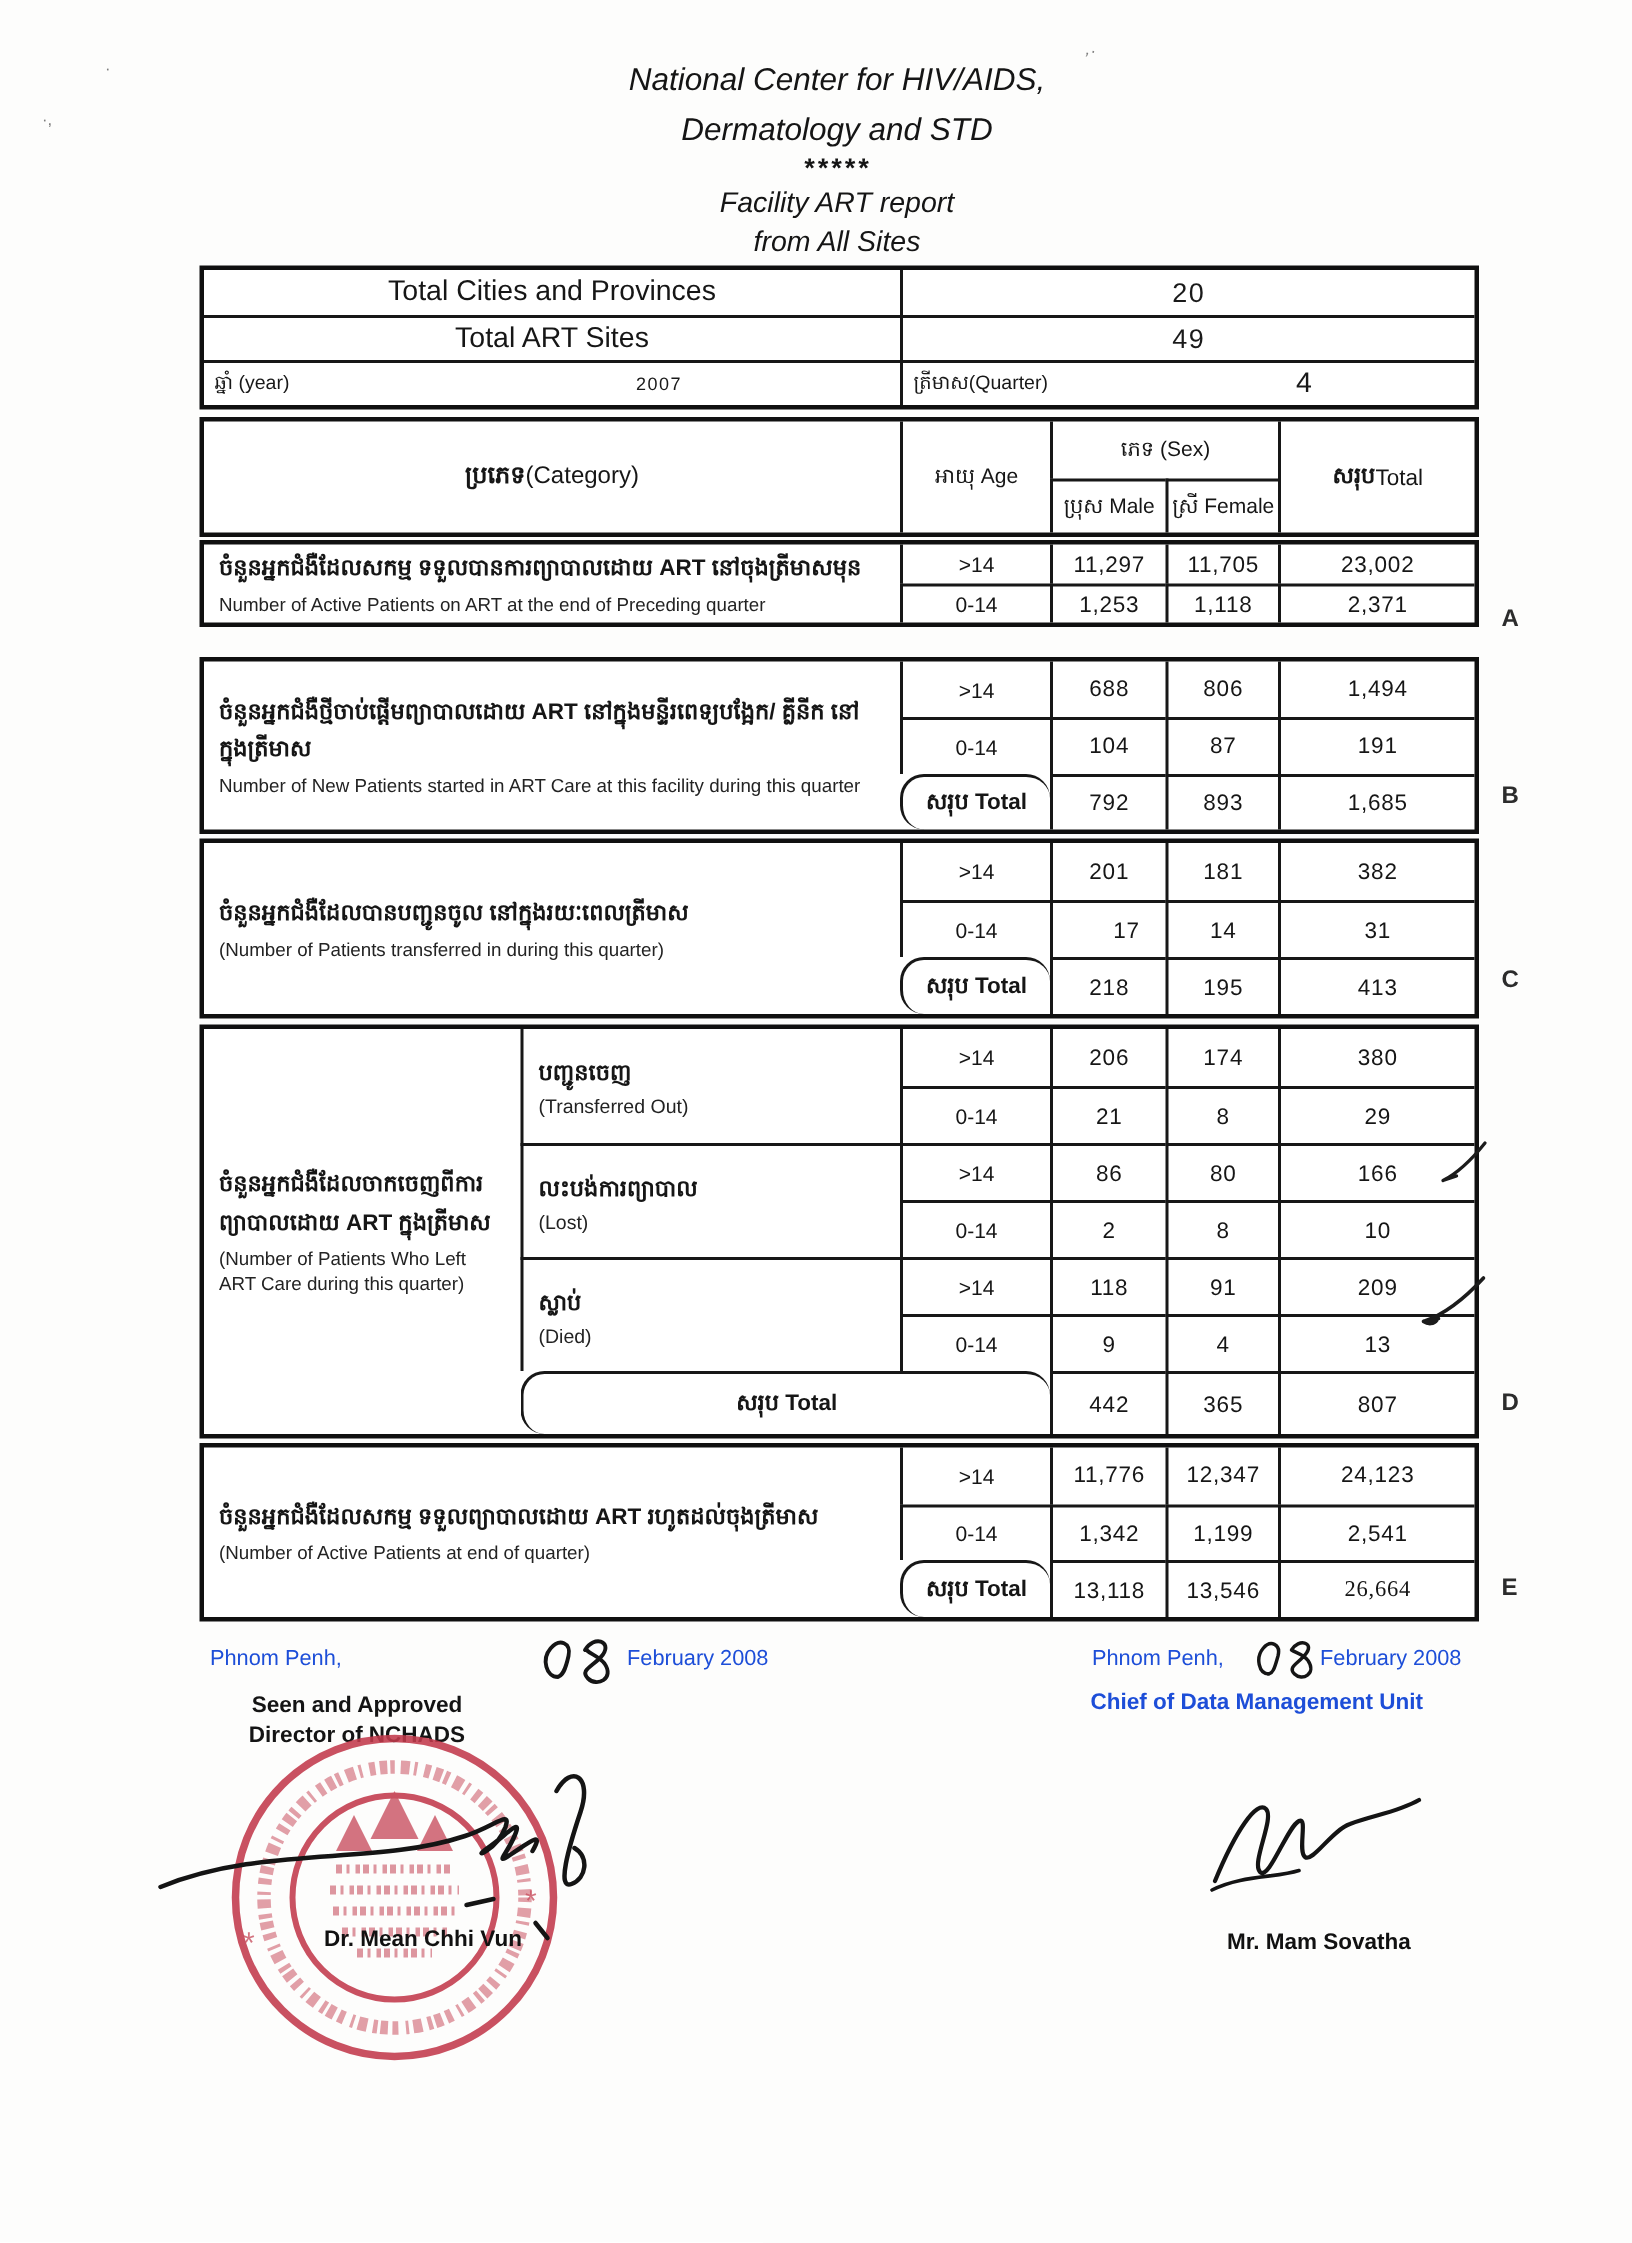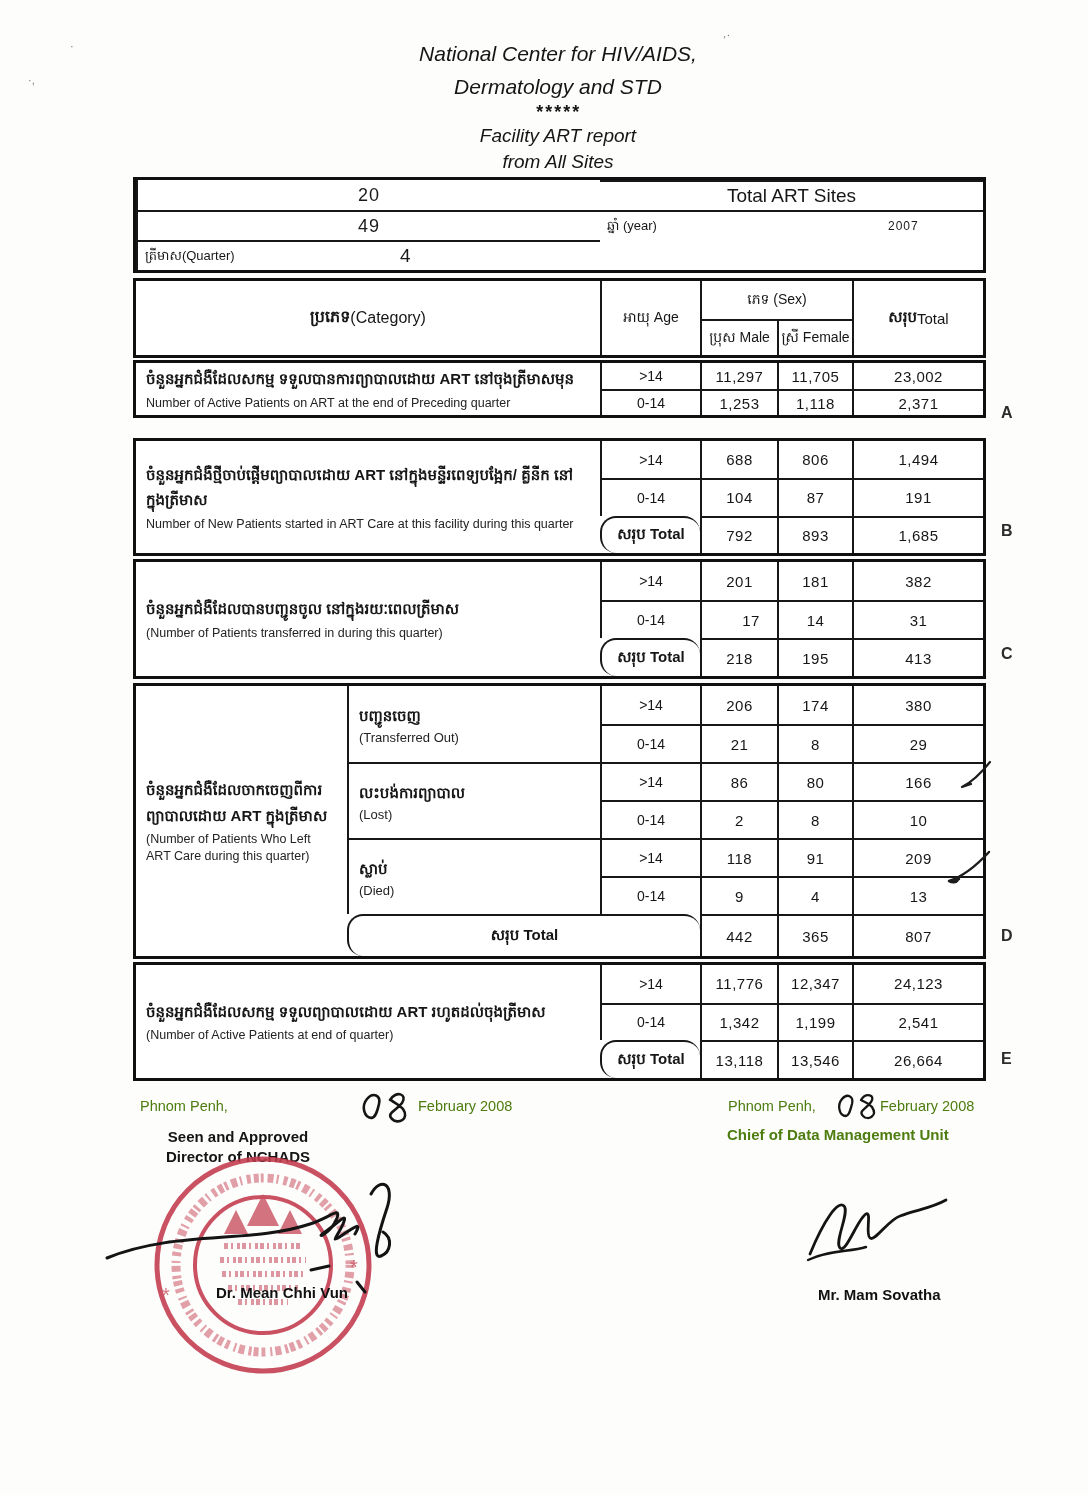--- a/index.html
+++ b/index.html
@@ -42,21 +42,21 @@
   .subcat .km { font-weight:bold; font-size:15px; line-height:1.6; }
   .subcat .en { font-size:13px; margin-top:2px; color:#232323; }
   .lbl-total { font-weight:bold; font-size:15px;border-radius:16px; }
   .hdrcell { font-size:14px; }
   .cathdr { font-size:16px; }
   .bold { font-weight:bold; }
 
   .letter { position:absolute; left:1001px; font-size:16px; font-weight:bold; color:#2c2c2c; letter-spacing:1px; }
 
   
-  .ftext { position:absolute; font-size:14.5px; color:#4d7c0f; }
+  .ftext { position:absolute; font-size:14.5px; color:#1d4ed8; }
   .fbold { font-weight:bold; }
   .approval { position:absolute; left:147px; top:1127px; width:182px; text-align:center;
               font-weight:bold; font-size:15px; line-height:1.3; color:#141414; }
   .signame { position:absolute; font-weight:bold; font-size:15px; color:#111; z-index:5; }
   svg { position:absolute; overflow:visible; }
   .stamp { z-index:1; }
 
   
   .artifact { position:absolute; color:#7c7c7c; font-size:11px; }
 </style>
@@ -67,20 +67,21 @@
 
   <div class="titleblock">
     <div class="t1">National Center for HIV/AIDS,</div>
     <div class="t1">Dermatology and STD</div>
     <div class="tstars">*****</div>
     <div class="t2">Facility ART report</div>
     <div class="t2">from All Sites</div>
   </div>
 
   <div class="summary">
+    <div class="scell sumlabel">Total Cities and Provinces</div>
     <div class="scell sumval bl">20</div>
     <div class="scell sumlabel bt">Total ART Sites</div>
     <div class="scell sumval bl bt">49</div>
     <div class="scell yearcell bt">
       <span class="smalllabel">ឆ្នាំ  (year)</span>
       <span class="yearval">2007</span>
     </div>
     <div class="scell quartercell bl bt">
       <span class="smalllabel">ត្រីមាស(Quarter)</span>
       <span class="qval">4</span>
@@ -215,21 +216,21 @@
     <div class="cell num bl" style="grid-area:1/3;">11,776</div>
     <div class="cell num bl" style="grid-area:1/4;">12,347</div>
     <div class="cell num bl" style="grid-area:1/5;">24,123</div>
     <div class="cell agec bl bt" style="grid-area:2/2;">0-14</div>
     <div class="cell num bl bt" style="grid-area:2/3;">1,342</div>
     <div class="cell num bl bt" style="grid-area:2/4;">1,199</div>
     <div class="cell num bl bt" style="grid-area:2/5;">2,541</div>
     <div class="cell lbl-total bl bt" style="grid-area:3/2;">សរុប  Total</div>
     <div class="cell num bl bt" style="grid-area:3/3;">13,118</div>
     <div class="cell num bl bt" style="grid-area:3/4;">13,546</div>
-    <div class="cell num bl bt" style="grid-area:3/5;">26,664</div>
+    <div class="cell num bl bt" style="grid-area:3/5;font-family:Liberation Serif, serif;">26,664</div>
   </div>
 
   <div class="letter" style="top:404px;">A</div>
   <div class="letter" style="top:522px;">B</div>
   <div class="letter" style="top:645px;">C</div>
   <div class="letter" style="top:927px;">D</div>
   <div class="letter" style="top:1050px;">E</div>
 
   <div class="ftext" style="left:140px;top:1098px;">Phnom Penh,</div>
   <svg style="left:358px;top:1088px;" width="52" height="40" viewBox="0 0 52 40">

